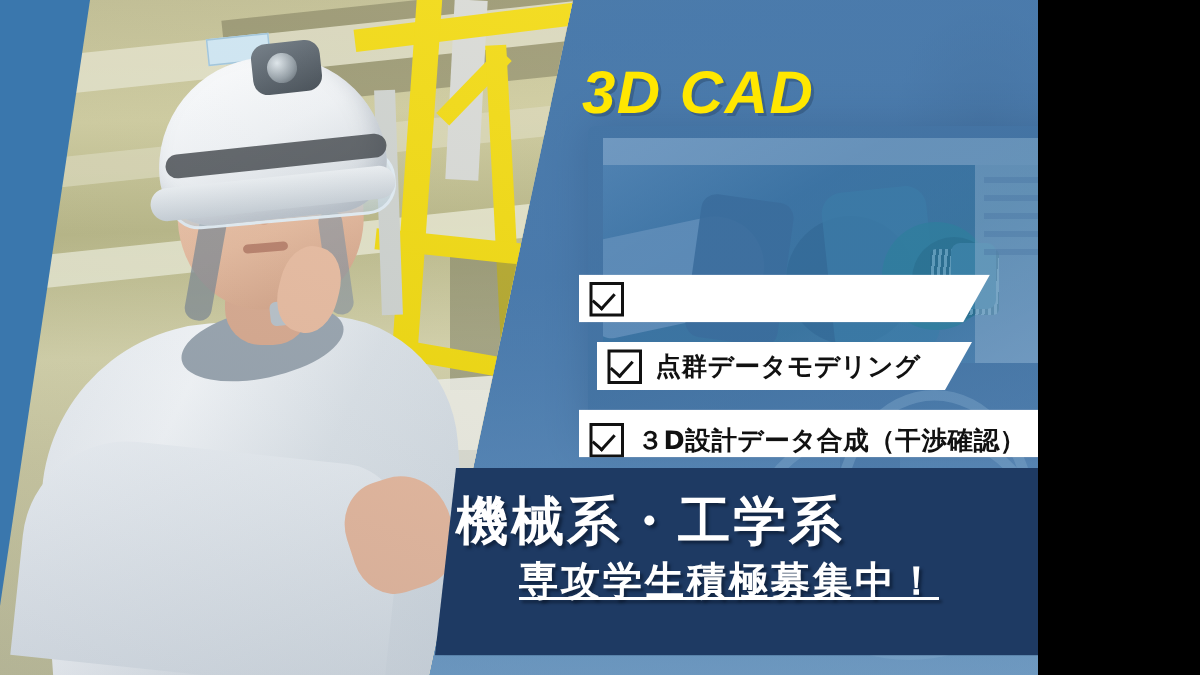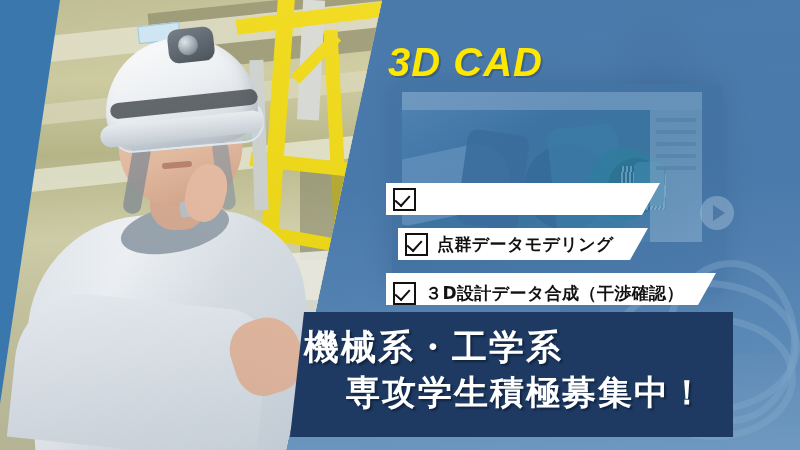--- a/index.html
+++ b/index.html
@@ -1,21 +1,21 @@
 <!DOCTYPE html>
 <html lang="ja"><head>
 <meta charset="utf-8">
 <title>3D CAD 設計業務体験会</title>
 <style>
   html,body{margin:0;padding:0;background:#000;}
   body{font-family:"Liberation Sans","DejaVu Sans",sans-serif;}
 
   .banner{
     position:relative;
-    width:800px;height:450px;
+    width:692px;height:450px;
     overflow:hidden;
     background:#0c4a6e;
   }
 
   
   .bg-photo{
     position:absolute; inset:0;
     background:
       linear-gradient(178deg,#4f7fae 0%,#4a7aab 42%,#5b89b6 70%,#6e9bc3 100%);
   }
@@ -189,21 +189,21 @@
     clip-path:polygon(14px 0,443px 0,443px 125px,0 125px);
     box-shadow:0 3px 12px rgba(10,28,52,.35);
   }
   .recruit .line{
     position:absolute;color:#ffffff;font-weight:bold;letter-spacing:2px;
     text-shadow:2px 2px 2px rgba(8,22,42,.6);
     font-family:"DejaVu Sans","Liberation Sans",sans-serif;
     white-space:nowrap;
   }
   .recruit .l1{left:14px;top:12px;font-size:35px;}
-  .recruit .l2{left:56px;top:58px;font-size:34px;}
+  .recruit .l2{left:56px;top:58px;font-size:26px;text-decoration:underline;}
 </style>
 </head>
 <body>
 
 <div class="banner">
 
   <div class="bg-photo">
     <div class="person-blur"></div>
     <div class="mon-frame"></div>
     <div class="mon-screen">

